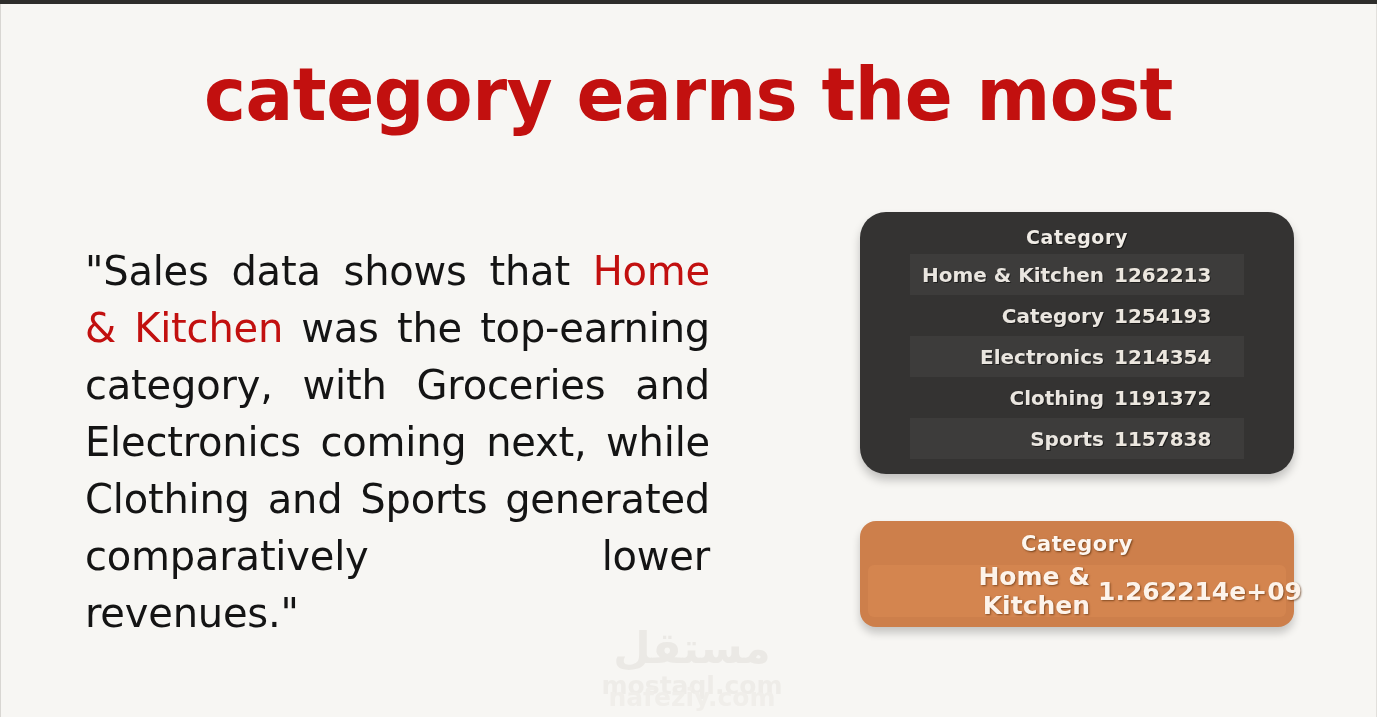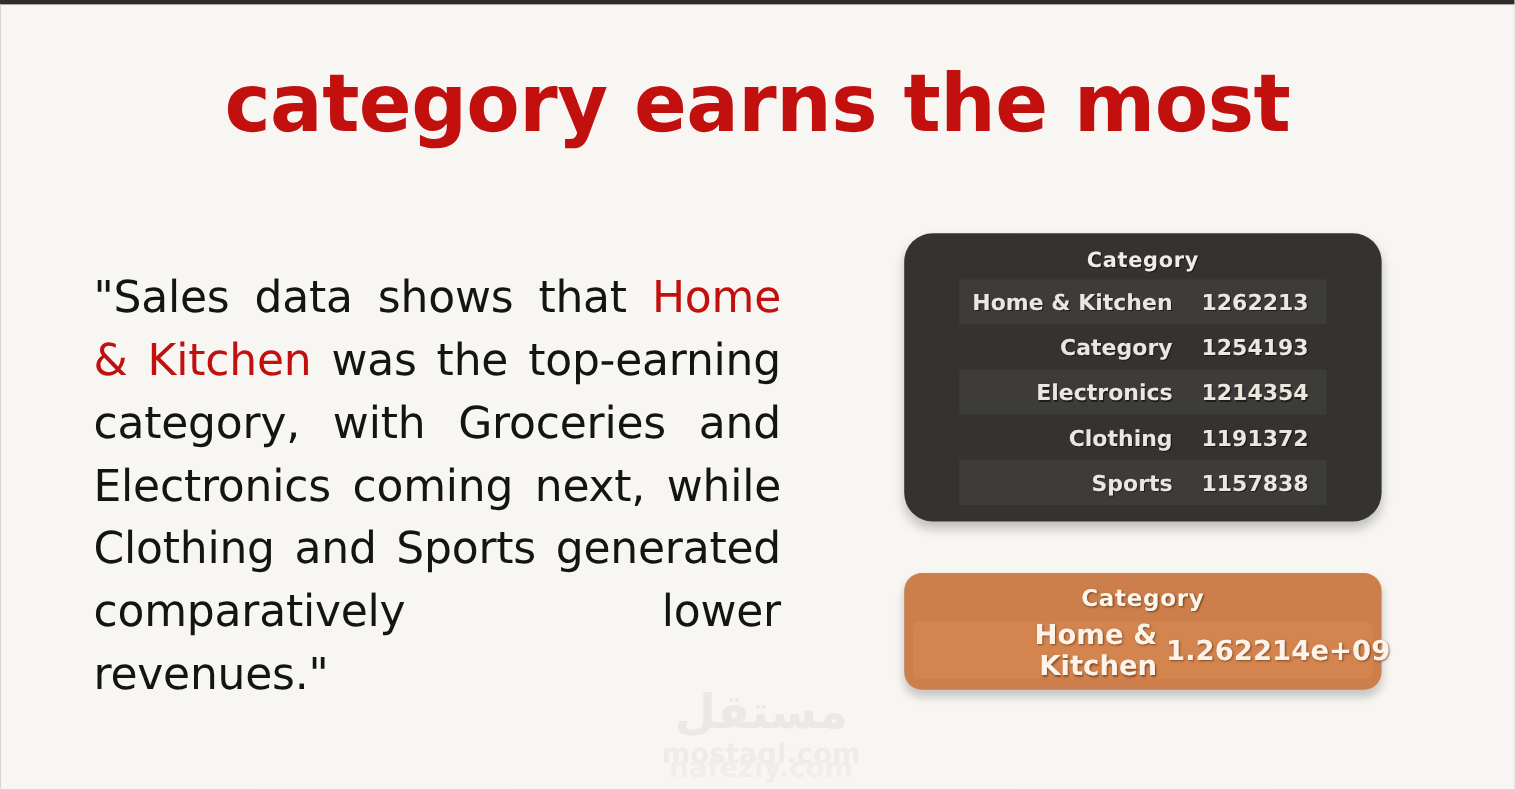--- a/index.html
+++ b/index.html
@@ -78,41 +78,42 @@
     letter-spacing: -0.2px;
   }
   #paragraph .hl {
     color: #c2100f;
   }
 
   
   .card {
     position: absolute;
     box-sizing: border-box;
+    margin-left: 38px;
   }
   .card-head {
     text-align: center;
     font-family: "DejaVu Sans", sans-serif;
     font-weight: bold;
     letter-spacing: 0.6px;
   }
   .row {
     display: flex;
     align-items: center;
     box-sizing: border-box;
     font-family: "DejaVu Sans", sans-serif;
     font-weight: bold;
   }
   .row .cat {
     flex: 0 0 auto;
     text-align: right;
   }
   .row .val {
     flex: 0 0 auto;
-    text-align: center;
+    text-align: left;
   }
 
   
   #dark-card {
     left: 822px;
     top: 212px;
     width: 434px;
     height: 262px;
     background: #343332;
     border-radius: 26px;

